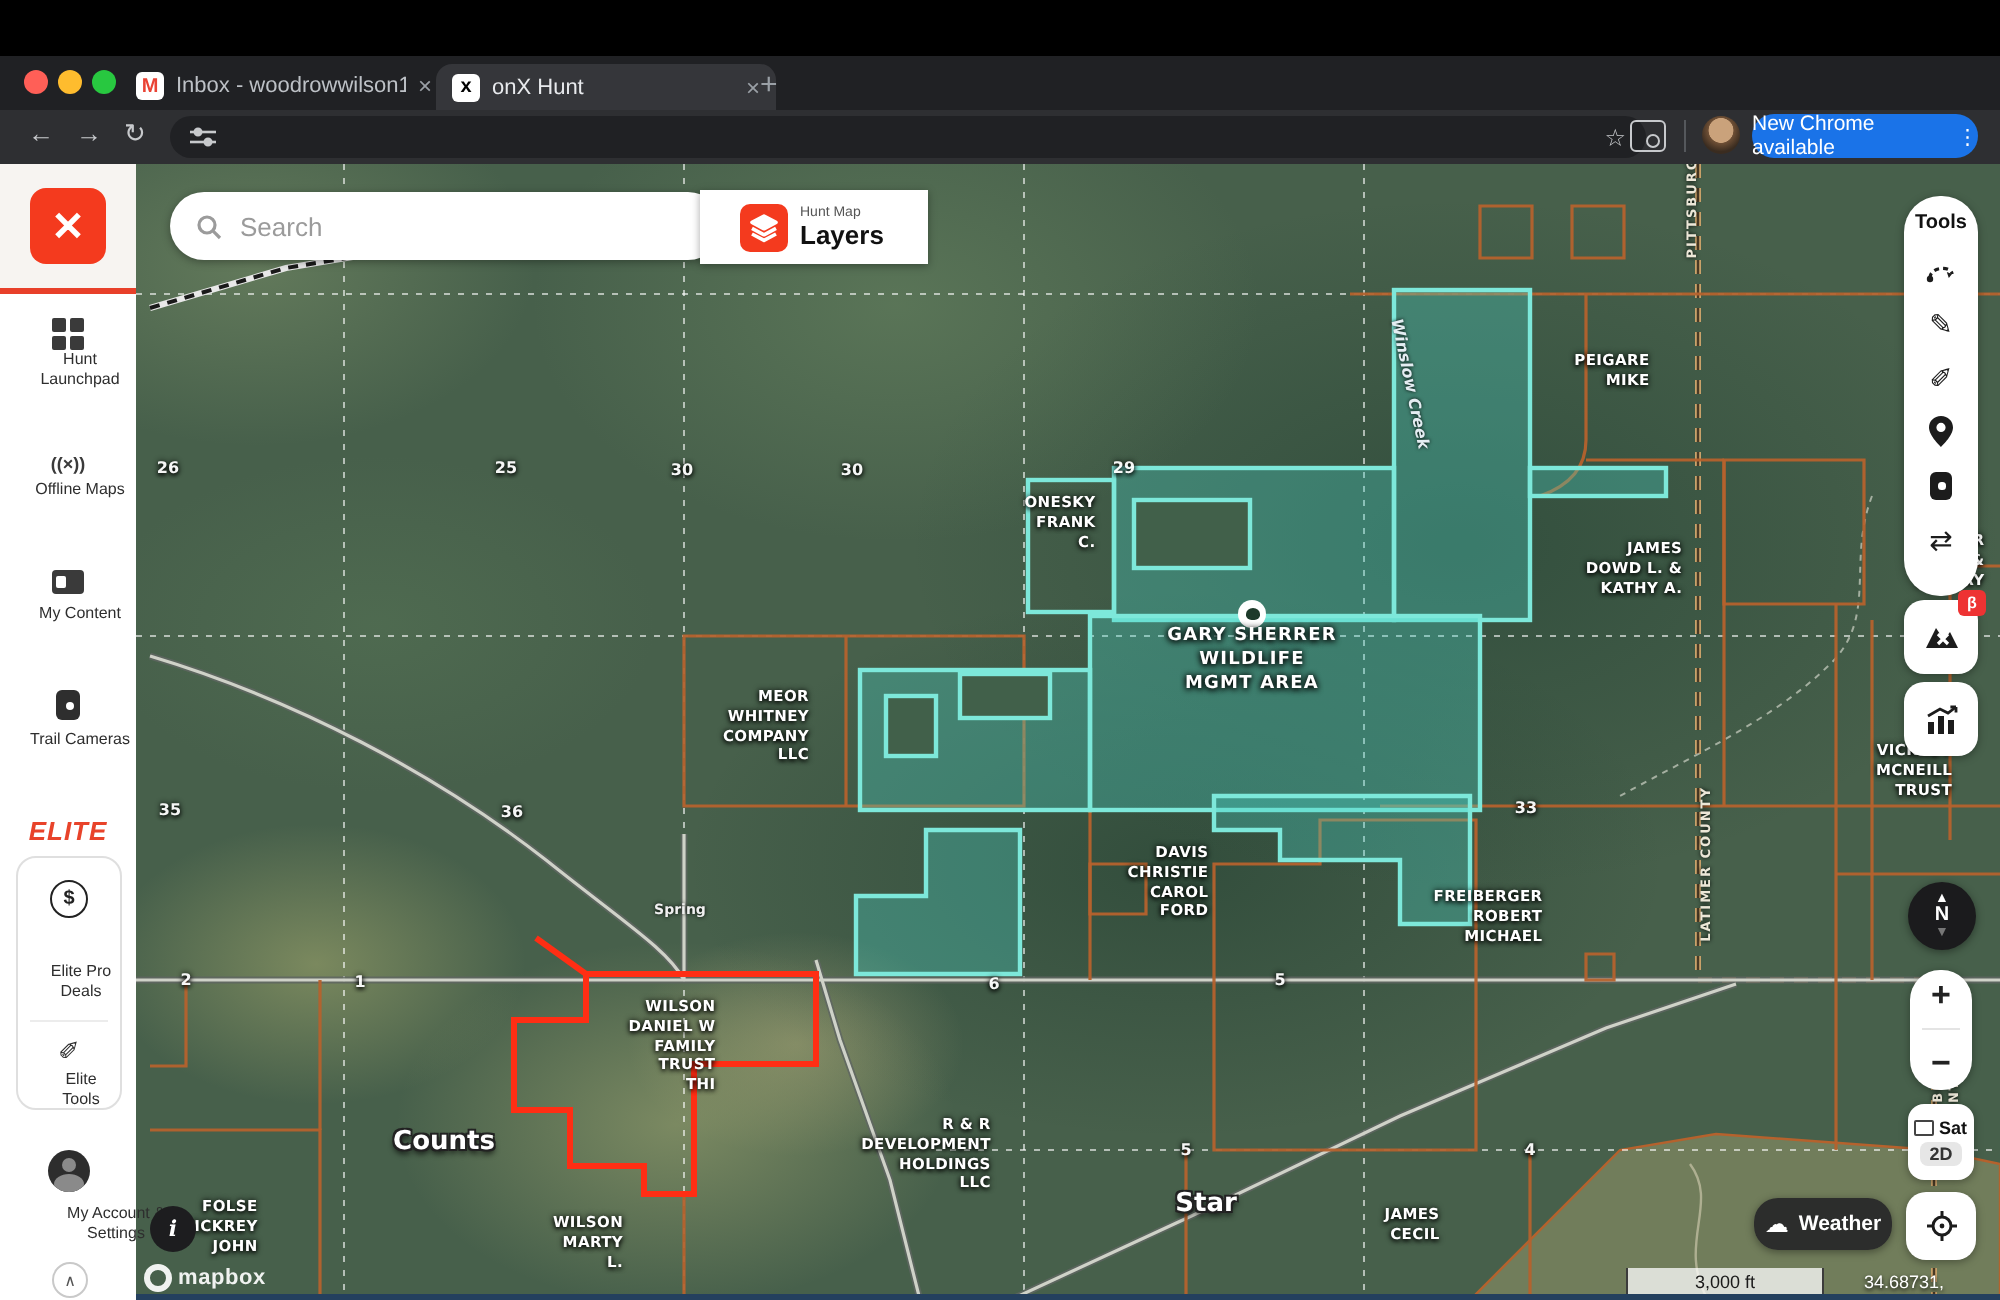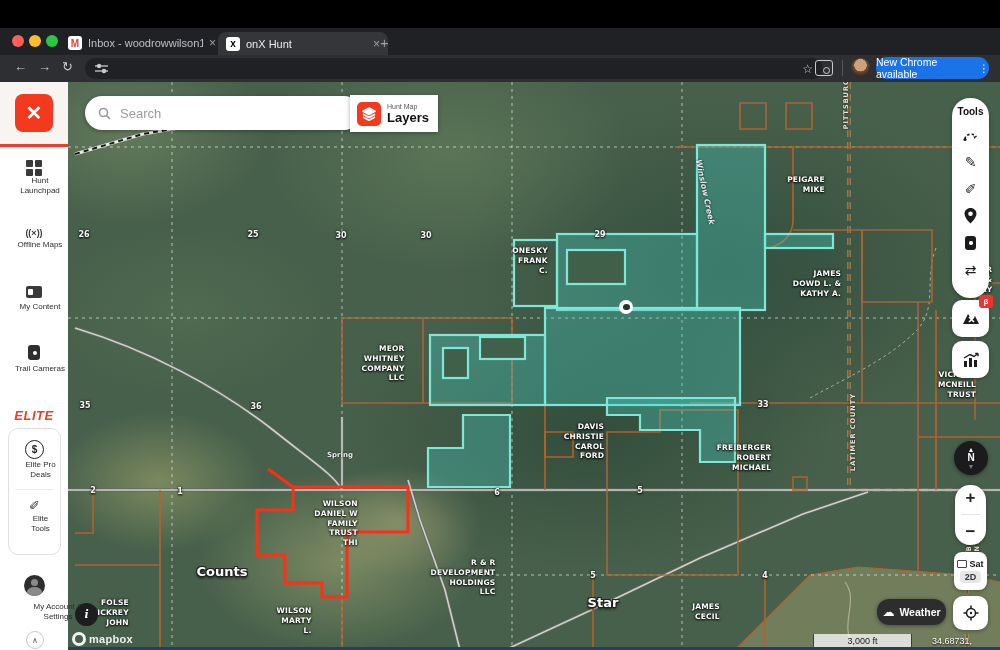--- a/index.html
+++ b/index.html
@@ -61,21 +61,21 @@
   .town{font-size:13px;text-shadow:-1px -1px 0 #222,1px -1px 0 #222,-1px 1px 0 #222,1px 1px 0 #222,0 2px 3px #000;}
   .county{font-size:6.5px;letter-spacing:1px;color:#ece7d8;text-shadow:0 0 2px #000;transform:translate(-50%,-50%) rotate(-90deg);}
   .wma-lbl{font-size:9px;letter-spacing:.6px;line-height:1.35;text-shadow:0 0 3px #000,0 1px 3px #000;}
   #wma-ic{z-index:2;left:551px;top:218px;width:14px;height:14px;background:#fff;border-radius:50%;display:flex;align-items:center;justify-content:center;}
   #wma-ic:before{content:"";width:7px;height:6px;background:#1d3a2a;border-radius:50% 50% 40% 40%;}
   #bottomstrip{left:68px;top:647px;width:932px;height:3px;background:#24405e;z-index:4;}
   
   .card{background:#fff;box-shadow:0 1px 4px rgba(0,0,0,.35);z-index:4;}
   #searchbar{left:85px;top:96px;width:250px;height:34px;border-radius:17px;display:flex;align-items:center;gap:9px;padding:0 13px;}
   #searchbar span{color:#9b9b9b;font-size:13px;}
-  #layersbtn{left:350px;top:95px;width:74px;height:37px;border-radius:0;display:flex;align-items:center;gap:6px;padding:0 7px;}
+  #layersbtn{left:350px;top:95px;width:74px;height:37px;border-radius:0;display:flex;align-items:center;gap:6px;padding:0 20px;}
   #layers-ic{width:24px;height:24px;background:#f43a1e;border-radius:5px;flex:0 0 auto;display:flex;align-items:center;justify-content:center;}
   #tools{left:952px;top:98px;width:37px;height:192px;border-radius:18px;display:flex;flex-direction:column;align-items:center;padding-top:8px;gap:9px;}
   #tools .tt{font-size:10px;font-weight:bold;color:#111;}
   .tool{width:18px;height:18px;display:flex;align-items:center;justify-content:center;color:#1c1c1c;font-size:14px;}
   .sqbtn{width:37px;height:37px;border-radius:10px;display:flex;align-items:center;justify-content:center;}
   #betabadge{position:absolute;right:-4px;top:-5px;width:14px;height:13px;background:#e33;color:#fff;font-size:8px;border-radius:3px;display:flex;align-items:center;justify-content:center;font-weight:bold;}
   #compass{left:954px;top:441px;width:34px;height:34px;border-radius:50%;background:#1b1b1d;z-index:4;display:flex;flex-direction:column;align-items:center;justify-content:center;line-height:1;box-shadow:0 1px 4px rgba(0,0,0,.4);}
   #compass .n{color:#fff;font-weight:bold;font-size:10px;}
   #compass .ua{color:#fff;font-size:7px;} #compass .da{color:#777;font-size:7px;}
   #zoomctl{left:955px;top:485px;width:31px;height:60px;border-radius:15px;display:flex;flex-direction:column;align-items:center;justify-content:space-around;font-size:17px;color:#222;font-weight:bold;}
@@ -268,26 +268,29 @@
 JOHN</div>
   <div class="lbl owner" style="left:638px;top:530px">JAMES
 CECIL</div>
   <div class="lbl owner" style="left:889px;top:303px">VICKREY
 MCNEILL
 TRUST</div>
   <div class="lbl owner" style="left:907px;top:198px">ER
 &amp;
 SHERRY</div>
   <div class="abs" id="wma-ic"></div>
+  <div class="lbl wma-lbl" style="left:558px;top:248px">GARY SHERRER
+WILDLIFE
+MGMT AREA</div>
 
   <div class="lbl sec" style="left:16px;top:152px">26</div>
   <div class="lbl sec" style="left:185px;top:152px">25</div>
   <div class="lbl sec" style="left:273px;top:153px">30</div>
   <div class="lbl sec" style="left:358px;top:153px">30</div>
-  <div class="lbl sec" style="left:532px;top:152px">29</div>
+  <div class="lbl sec" style="left:494px;top:152px">29</div>
   <div class="lbl sec" style="left:17px;top:323px">35</div>
   <div class="lbl sec" style="left:188px;top:324px">36</div>
   <div class="lbl sec" style="left:695px;top:322px">33</div>
   <div class="lbl sec" style="left:25px;top:408px">2</div>
   <div class="lbl sec" style="left:112px;top:409px">1</div>
   <div class="lbl sec" style="left:429px;top:410px">6</div>
   <div class="lbl sec" style="left:572px;top:408px">5</div>
   <div class="lbl sec" style="left:525px;top:493px">5</div>
   <div class="lbl sec" style="left:697px;top:493px">4</div>
 
@@ -328,21 +331,21 @@
 <div class="abs sb-item" style="top:345px">
   <span class="icon-cam"></span>
   <div class="sb-label">Trail Cameras</div>
 </div>
 <div class="abs" id="elite-h">ELITE</div>
 <div class="abs" id="elite-card">
   <div style="padding-top:10px">
     <span class="dollar">
         <span>$</span>
       </span>
-    <div class="sb-label" style="margin-top:1px">Elite Pro
+    <div class="sb-label" style="margin-top:22px">Elite Pro
 Deals</div>
   </div>
   <div style="border-top:1px solid #ececec;margin:8px 6px 0;padding-top:6px">
     <span style="font-size:13px;color:#2e2e2e">✐</span>
     <div class="sb-label">Elite
 Tools</div>
   </div>
 </div>
 <div class="abs" id="acct-circ"></div>
 <div class="abs sb-label" style="left:0;top:602px;width:92px;text-align:center">My Account &amp;

